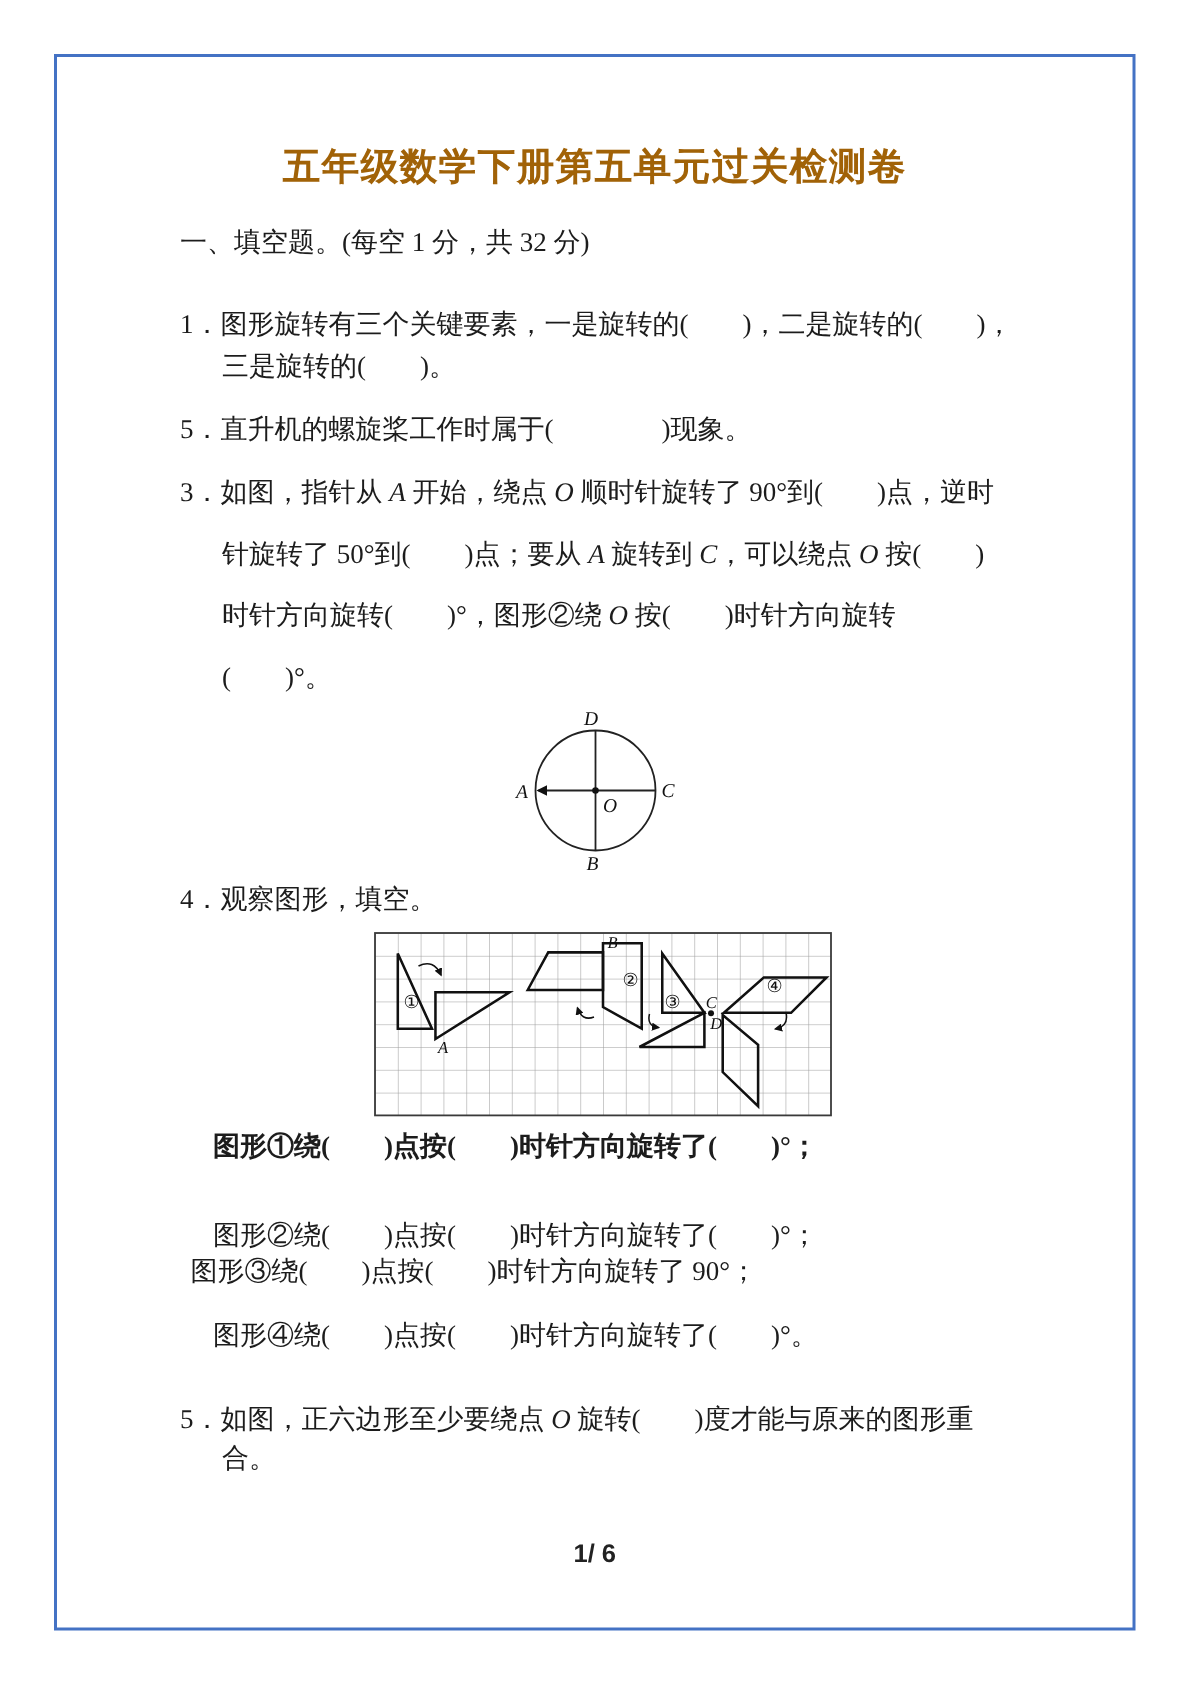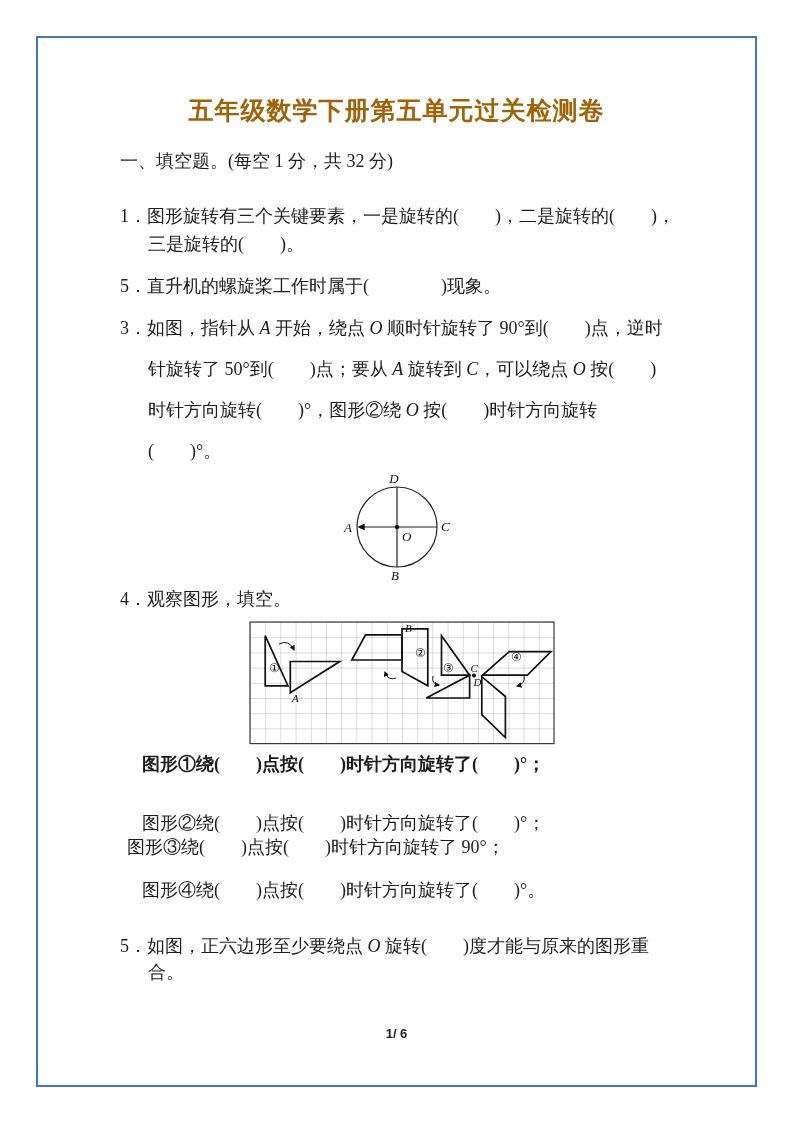--- a/index.html
+++ b/index.html
@@ -7,21 +7,21 @@
        font-family:"Liberation Serif",serif;color:#1c1c1c;}
   .abs{position:absolute;}
   .frame{position:absolute;left:36px;top:36px;width:717px;height:1047px;
          border:2px solid #4472C4;pointer-events:none;}
   .title{position:absolute;left:0;top:94px;width:100%;text-align:center;
          font-family:"Liberation Sans",sans-serif;font-weight:bold;font-size:25px;
          letter-spacing:1px;color:#a16207;}
   .line{position:absolute;font-size:18px;white-space:pre;line-height:1.2;}
   .vr{font-style:italic;font-family:"Liberation Serif",serif;}
   .footer{position:absolute;left:0;top:1026px;width:100%;text-align:center;
-          font-family:"Liberation Sans",sans-serif;font-weight:bold;font-size:13px;color:#222;}
+          font-family:"Liberation Sans",sans-serif;font-weight:bold;font-size:17px;color:#222;}
   svg text{font-family:"Liberation Serif",serif;}
   .figlabel{font-style:italic;font-size:13px;fill:#111;}
   .gridlabel{font-style:italic;font-size:11px;fill:#111;}
   .numlabel{font-size:12px;fill:#111;font-style:normal;}
 </style>
 </head>
 <body>
 
 <div class="frame"></div>
 

